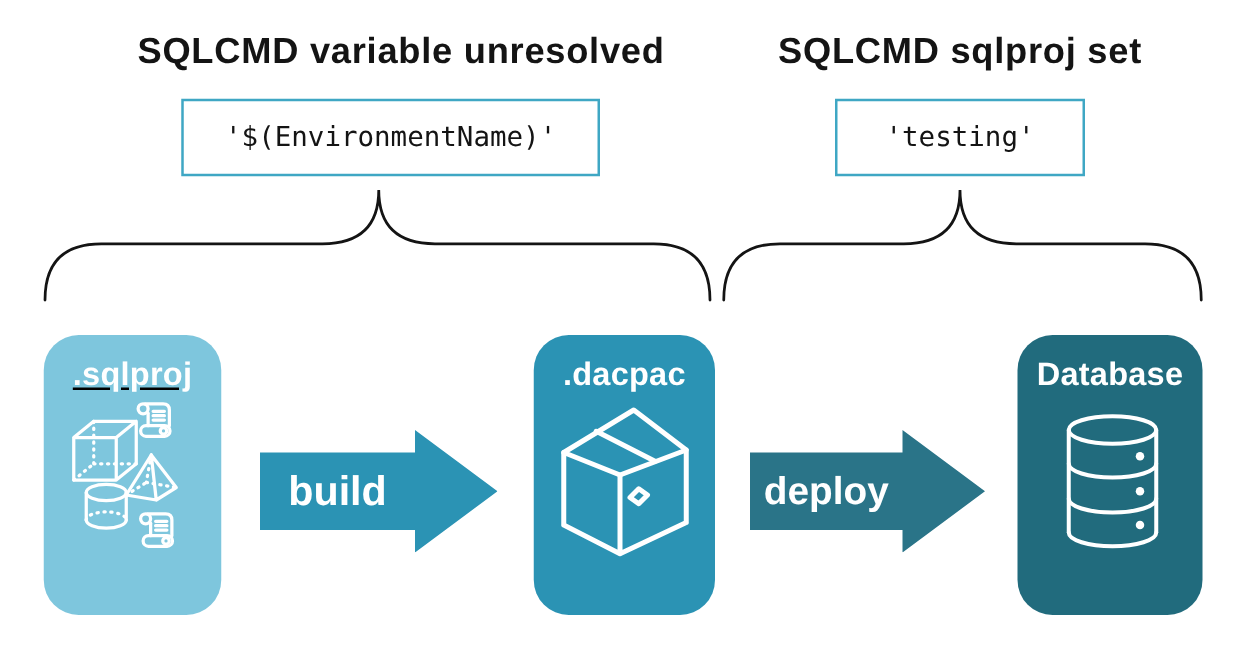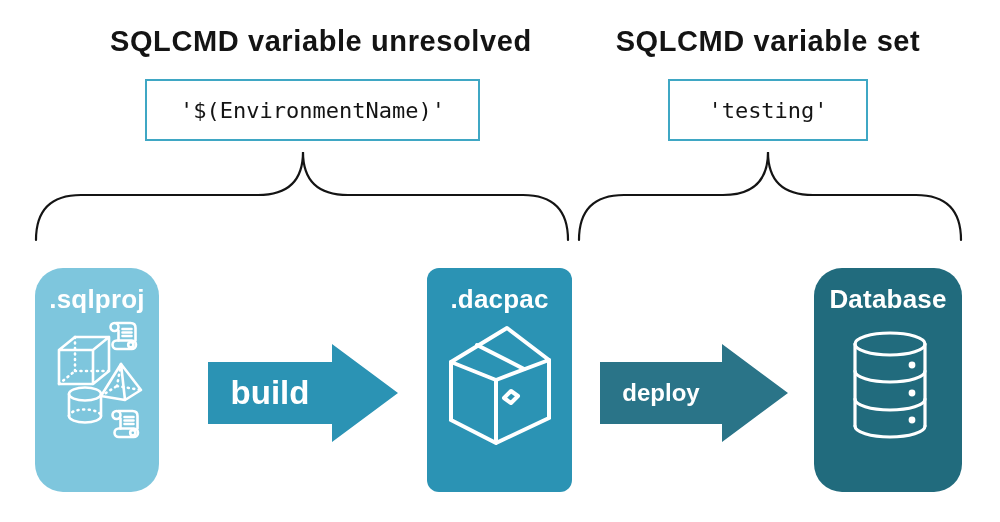--- a/index.html
+++ b/index.html
@@ -42,22 +42,22 @@
 
   .brace{position:absolute;top:149px;height:94px;}
   .brace path{fill:none;stroke:var(--brace-stroke);stroke-width:2.2;stroke-linecap:round;}
   .brace.left{left:33px;width:538px;}
   .brace.right{left:576px;width:388px;}
 
   .card{
     position:absolute;top:268px;height:224px;border-radius:28px;
     display:flex;flex-direction:column;align-items:center;
   }
-  .card.sqlproj{left:35px;width:124px;background:var(--sqlproj-bg);}
-  .card.dacpac{left:427px;width:145px;background:var(--dacpac-bg);border-radius:12px;}
+  .card.sqlproj{left:35px;width:142px;background:var(--sqlproj-bg);text-decoration:underline;}
+  .card.dacpac{left:427px;width:145px;background:var(--dacpac-bg);}
   .card.database{left:814px;width:148px;background:var(--database-bg);}
   .card-label{
     margin-top:16px;font-weight:bold;font-size:26px;color:var(--label-text);
     letter-spacing:0.2px;white-space:nowrap;
   }
 
   .arrow{position:absolute;top:344px;height:98px;}
   .arrow.build{
     left:208px;width:190px;background:var(--build-arrow-bg);
     clip-path:polygon(0 18px,124px 18px,124px 0,190px 49px,124px 98px,124px 80px,0 80px);
@@ -65,41 +65,41 @@
   .arrow.deploy{
     left:600px;width:188px;background:var(--deploy-arrow-bg);
     clip-path:polygon(0 18px,122px 18px,122px 0,188px 49px,122px 98px,122px 80px,0 80px);
   }
   .arrow-label{
     position:absolute;top:18px;height:62px;left:0;
     display:flex;align-items:center;justify-content:center;
     font-weight:bold;color:var(--label-text);white-space:nowrap;
   }
   .arrow.build .arrow-label{width:124px;font-size:33px;}
-  .arrow.deploy .arrow-label{width:122px;font-size:24px;}
+  .arrow.deploy .arrow-label{width:122px;font-size:31px;}
 
   svg.icon{position:absolute;overflow:visible;}
   svg.icon *{stroke:var(--icon-stroke);fill:none;stroke-linecap:round;stroke-linejoin:round;}
   svg.icon .dot{fill:var(--icon-stroke);stroke:none;}
   svg.icon .dash{stroke-dasharray:1 4.5;}
   svg.icons-sqlproj{left:51px;top:318px;width:110px;height:122px;}
   svg.icons-sqlproj *{stroke-width:2.6;}
   svg.icons-sqlproj .scroll *{stroke-width:2.3;}
   svg.icon-package{left:447px;top:324px;width:106px;height:124px;}
   svg.icon-package *{stroke-width:4;}
   svg.icon-database{left:852px;top:332px;width:76px;height:106px;}
   svg.icon-database *{stroke-width:3.2;}
 </style>
 </head>
 <body>
 
 <div class="canvas">
 
   <div class="heading left">SQLCMD variable unresolved</div>
-  <div class="heading right">SQLCMD variable set</div>
+  <div class="heading right">SQLCMD sqlproj set</div>
 
   <div class="codebox left">
     <span class="code">'$(EnvironmentName)'</span>
   </div>
   <div class="codebox right">
     <span class="code">'testing'</span>
   </div>
 
   <svg class="brace left" viewBox="0 0 538 94">
     <path d="M3 91 Q3 46 48 46 L225 46 Q270 46 270 3 Q270 46 315 46 L490 46 Q535 46 535 91"></path>

